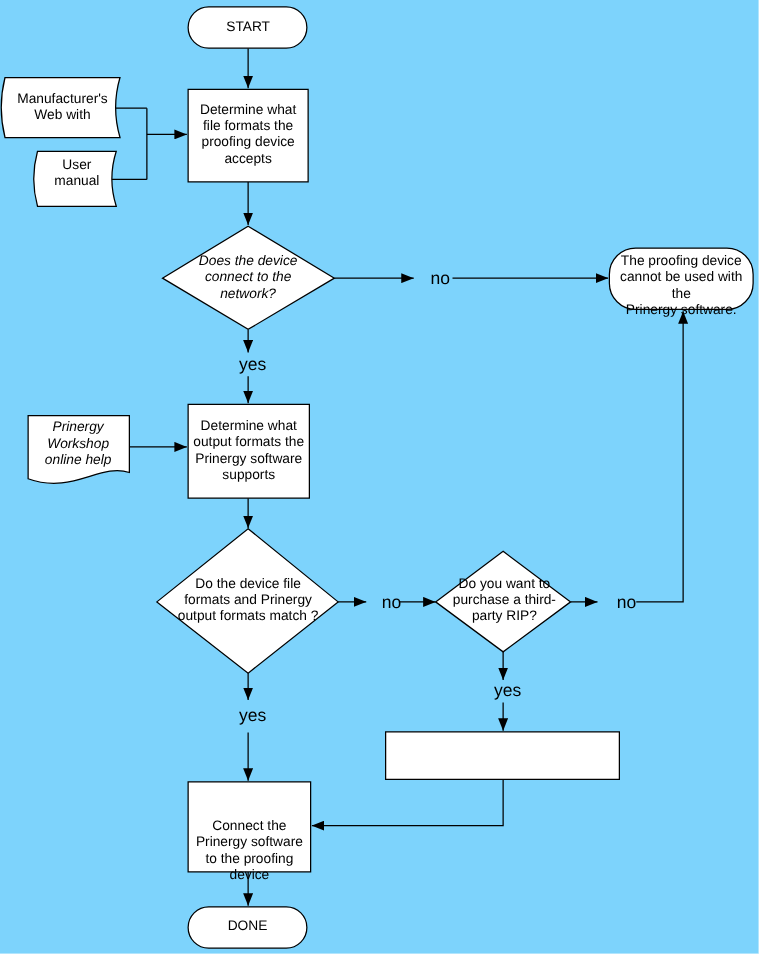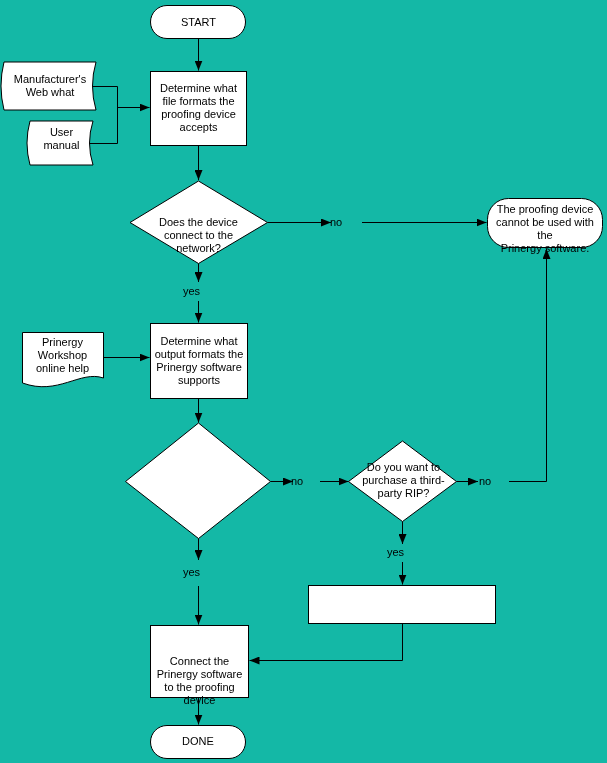--- a/index.html
+++ b/index.html
@@ -1,41 +1,41 @@
 <!DOCTYPE html>
 <html><head>
 <meta charset="utf-8">
 <style>
   html, body { margin: 0; padding: 0; background: #ffffff; }
   .canvas {
     position: relative;
     width: 607px;
     height: 763px;
-    background: #14b8a6;
+    background: #7dd3fc;
     font-family: "Liberation Sans", sans-serif;
     overflow: hidden;
   }
   .canvas svg.wires {
     position: absolute;
     left: 0; top: 0;
   }
   .lbl {
     position: absolute;
     font-size: 11px;
     line-height: 13px;
     color: #000000;
     text-align: center;
     white-space: pre-line;
   }
   .edge-lbl {
     position: absolute;
-    font-size: 11px;
+    font-size: 14px;
     line-height: 13px;
     color: #000000;
-    text-align: left;
+    text-align: right;
   }
 </style>
 </head>
 <body>
 
 <div class="canvas">
 
   <svg class="wires" width="607" height="763" viewBox="0 0 607 763">
     <defs>
       <marker id="arrow" viewBox="0 0 10 8" refX="10" refY="4" markerWidth="10" markerHeight="8" markerUnits="userSpaceOnUse" orient="auto">
@@ -83,47 +83,50 @@
       <polygon points="402.5,441 456.5,481.5 402.5,521.5 348.5,481.5"></polygon>
       <rect x="308.5" y="585.5" width="187" height="38"></rect>
       <rect x="150.5" y="625.5" width="98" height="72"></rect>
       <rect x="150.5" y="725.5" width="95" height="33" rx="16.5"></rect>
     </g>
   </svg>
 
   <div class="lbl" style="left:151px; top:16px; width:95px;">START</div>
 
   <div class="lbl" style="left:4px; top:73px; width:92px;">Manufacturer's
-Web what</div>
+Web with</div>
 
   <div class="lbl" style="left:30px; top:126px; width:63px;">User
 manual</div>
 
   <div class="lbl" style="left:151px; top:82px; width:95px;">Determine what
 file formats the
 proofing device
 accepts</div>
 
-  <div class="lbl" style="left:133px; top:216px; width:131px;">Does the device
+  <div class="lbl" style="left:133px; top:203px; width:131px;font-style:italic;">Does the device
 connect to the
 network?</div>
 
   <div class="lbl" style="left:489px; top:203px; width:112px;">The proofing device
 cannot be used with the
 Prinergy software.</div>
 
-  <div class="lbl" style="left:22px; top:336px; width:81px;">Prinergy
+  <div class="lbl" style="left:22px; top:336px; width:81px;font-style:italic;">Prinergy
 Workshop
 online help</div>
 
   <div class="lbl" style="left:151px; top:335px; width:96px;">Determine what
 output formats the
 Prinergy software
 supports</div>
 
+  <div class="lbl" style="left:126px; top:461px; width:145px;">Do the device file
+formats and Prinergy
+output formats match ?</div>
 
   <div class="lbl" style="left:348px; top:461px; width:111px;">Do you want to
 purchase a third-
 party RIP?</div>
 
 
   <div class="lbl" style="left:151px; top:635px; width:97px;margin-top:20px;">Connect the
 Prinergy software
 to the proofing
 device</div>

